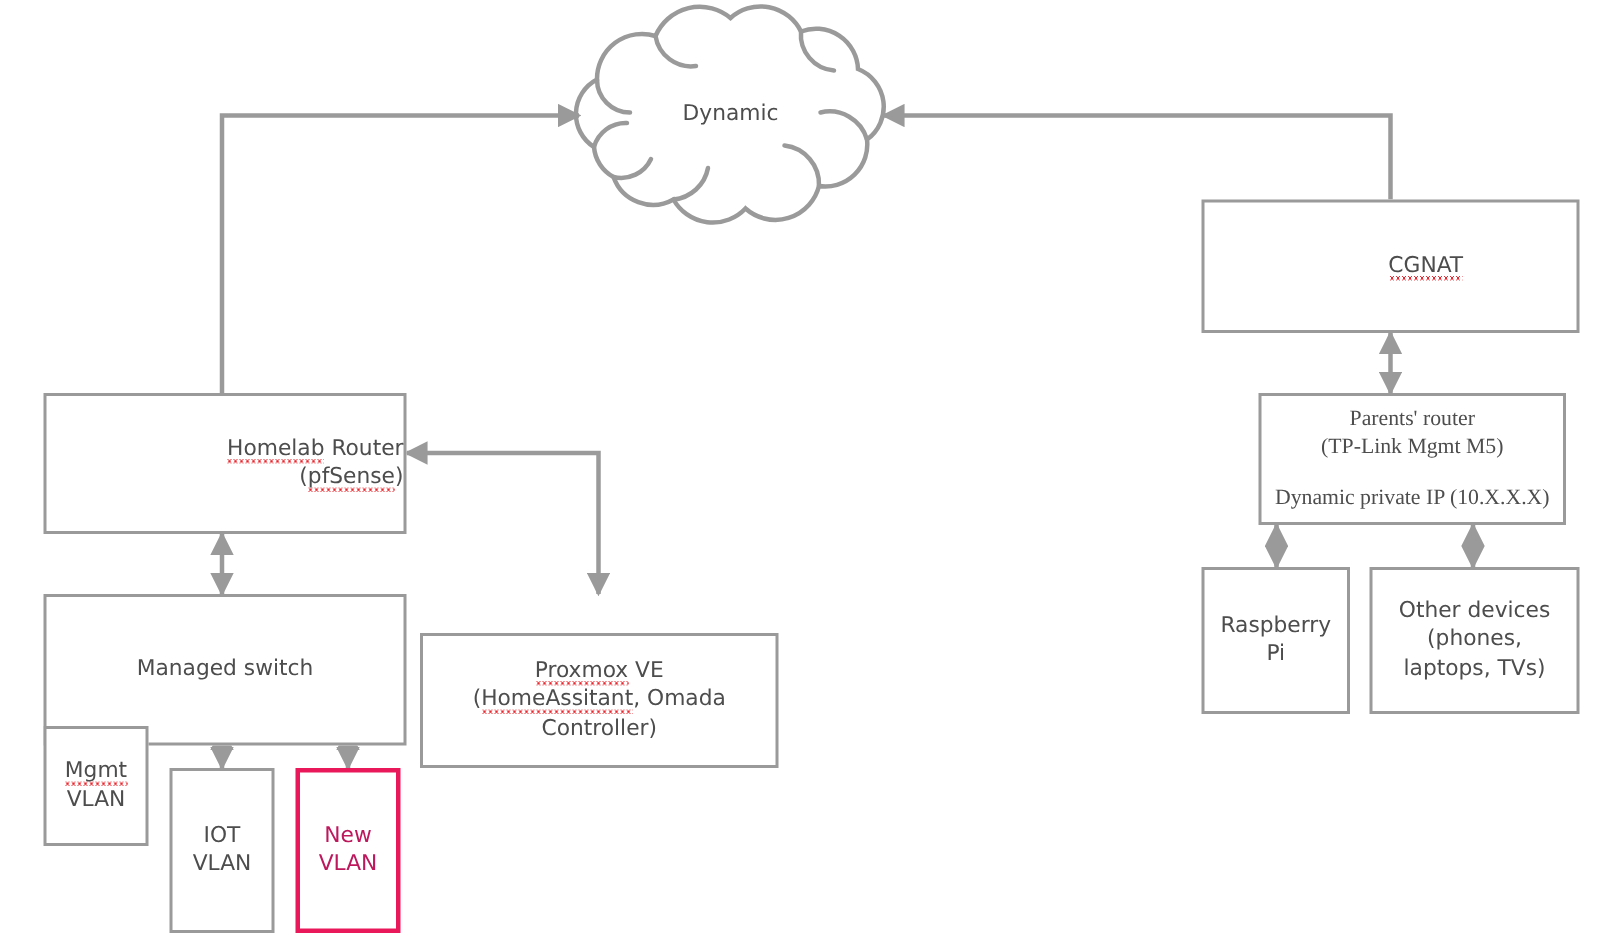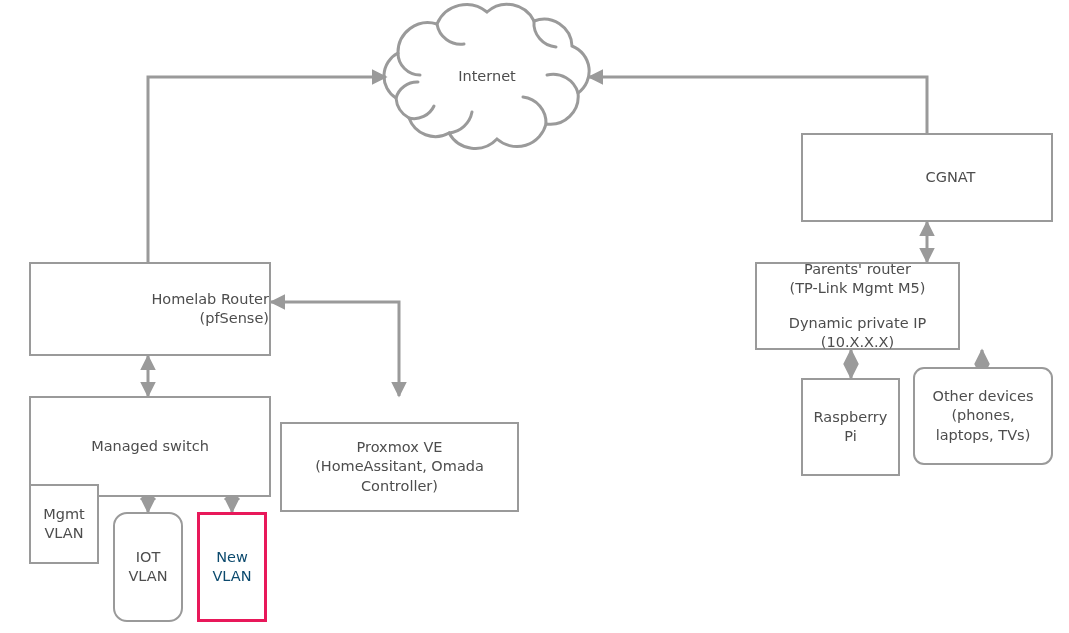--- a/index.html
+++ b/index.html
@@ -39,21 +39,21 @@
     font-size: 14.5px;
     line-height: 1.32;
     z-index: 2;
   }
   .node .sub {
     margin-top: 1.05em;
   }
   .node.accent {
     border-color: #e8185a;
     border-width: 3px;
-    color: #0c4a6e;
+    color: #be185d;
   }
   .cloud-label {
     position: absolute;
     z-index: 3;
     color: #4d4d4d;
     font-size: 14.5px;
     text-align: center;
     white-space: nowrap;
   }
   .spell {
@@ -118,21 +118,21 @@
       <path d="M 148 486 L 148 512" marker-start="url(#arrow-start)" marker-end="url(#arrow-end)"></path>
       <path d="M 232 486 L 232 512" marker-start="url(#arrow-start)" marker-end="url(#arrow-end)"></path>
 
       <path d="M 927 222 L 927 262" marker-start="url(#arrow-start)" marker-end="url(#arrow-end)"></path>
 
       <path d="M 851 350 L 851 378" marker-start="url(#arrow-start)" marker-end="url(#arrow-end)"></path>
       <path d="M 982 350 L 982 378" marker-start="url(#arrow-start)" marker-end="url(#arrow-end)"></path>
     </g>
   </svg>
 
-  <div class="cloud-label" style="left:397px; top:68px; width:180px;">Internet</div>
+  <div class="cloud-label" style="left:397px; top:68px; width:180px;">Dynamic</div>
 
   <div class="node" id="node-homelab-router" style="left:29px; top:262px; width:242px; height:94px;align-items:flex-end;">
     <div class="vlan-line"><span class="spell">Homelab</span> Router</div>
     <div class="vlan-line">(<span class="spell">pfSense</span>)</div>
   </div>
 
   <div class="node" id="node-managed-switch" style="left:29px; top:396px; width:242px; height:101px;">
     <div class="vlan-line">Managed switch</div>
   </div>
 
@@ -140,44 +140,44 @@
     <div class="vlan-line"><span class="spell">Proxmox</span> VE</div>
     <div class="vlan-line">(<span class="spell">HomeAssitant</span>, Omada</div>
     <div class="vlan-line">Controller)</div>
   </div>
 
   <div class="node" id="node-mgmt-vlan" style="left:29px; top:484px; width:70px; height:80px;">
     <div class="vlan-line"><span class="spell">Mgmt</span></div>
     <div class="vlan-line">VLAN</div>
   </div>
 
-  <div class="node" id="node-iot-vlan" style="left:113px; top:512px; width:70px; height:110px;border-radius:14px;">
+  <div class="node" id="node-iot-vlan" style="left:113px; top:512px; width:70px; height:110px;">
     <div class="vlan-line">IOT</div>
     <div class="vlan-line">VLAN</div>
   </div>
 
   <div class="node accent" id="node-new-vlan" style="left:197px; top:512px; width:70px; height:110px;">
     <div class="vlan-line">New</div>
     <div class="vlan-line">VLAN</div>
   </div>
 
   <div class="node" id="node-cgnat" style="left:801px; top:133px; width:252px; height:89px;padding-left:47px;">
     <div class="vlan-line"><span class="spell">CGNAT</span></div>
   </div>
 
-  <div class="node" id="node-parents-router" style="left:755px; top:262px; width:205px; height:88px;">
+  <div class="node" id="node-parents-router" style="left:839px; top:262px; width:205px; height:88px;font-family:Liberation Serif, serif;">
     <div class="vlan-line">Parents' router</div>
     <div class="vlan-line">(TP-Link Mgmt M5)</div>
     <div class="sub">Dynamic private IP (10.X.X.X)</div>
   </div>
 
   <div class="node" id="node-raspberry-pi" style="left:801px; top:378px; width:99px; height:98px;">
     <div class="vlan-line">Raspberry</div>
     <div class="vlan-line">Pi</div>
   </div>
 
-  <div class="node" id="node-other-devices" style="left:913px; top:367px; width:140px; height:98px;border-radius:11px;">
+  <div class="node" id="node-other-devices" style="left:913px; top:378px; width:140px; height:98px;">
     <div class="vlan-line">Other devices</div>
     <div class="vlan-line">(phones,</div>
     <div class="vlan-line">laptops, TVs)</div>
   </div>
 
 </div>
 
 </body></html>

